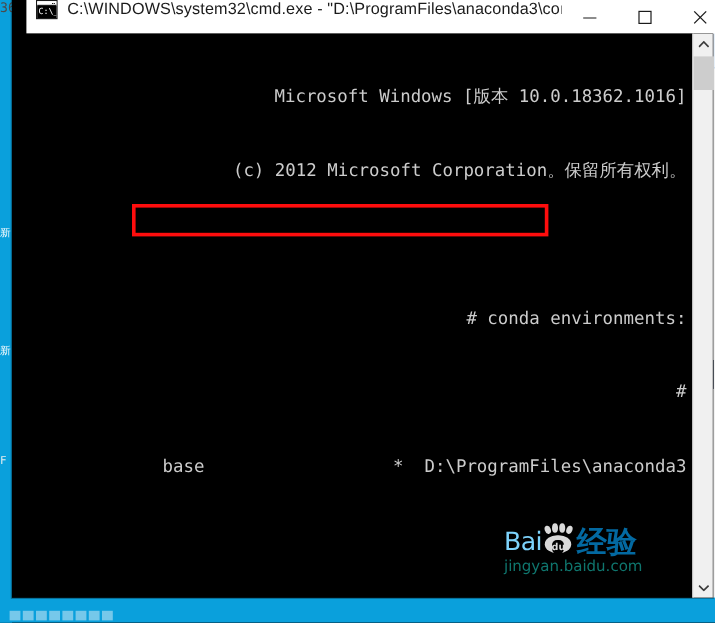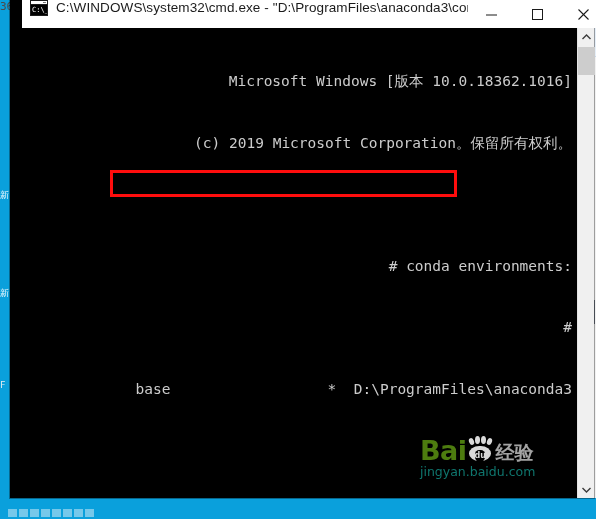--- a/index.html
+++ b/index.html
@@ -273,24 +273,24 @@
     pointer-events: none;
   }
   #wm-main {
     display: flex;
     align-items: flex-end;
     height: 26px;
     position: relative;
   }
   #wm-bai {
     font-family: "DejaVu Sans", sans-serif;
-    font-weight: bold;
-    font-size: 27px;
+    font-weight: normal;
+    font-size: 21px;
     line-height: 22px;
-    color: #4d7c0f;
+    color: #7dd3fc;
     letter-spacing: -0.5px;
   }
   #wm-paw {
     position: relative;
     width: 26px;
     height: 24px;
     margin: 0 1px 0 0;
   }
   #wm-paw .pad {
     position: absolute;
@@ -314,23 +314,23 @@
     font-family: "DejaVu Sans", sans-serif;
     font-size: 8px;
     color: #d9d9d9;
     text-align: center;
     line-height: 12px;
     font-weight: bold;
   }
   #wm-cn {
     font-family: "DejaVu Sans", sans-serif;
     font-weight: bold;
-    font-size: 19px;
+    font-size: 25px;
     line-height: 20px;
-    color: #a3a3a3;
+    color: #0369a1;
     margin-left: 2px;
   }
   #wm-url {
     font-family: "DejaVu Sans", sans-serif;
     font-size: 12.5px;
     line-height: 16px;
     color: #0f766e;
     margin-top: 2px;
   }
 </style>
@@ -402,21 +402,21 @@
       <svg width="13" height="13" viewBox="0 0 13 13" aria-hidden="true">
         <line x1="1.5" y1="1.5" x2="11.5" y2="11.5" stroke="#1b1b1b" stroke-width="1.1"></line>
         <line x1="11.5" y1="1.5" x2="1.5" y2="11.5" stroke="#1b1b1b" stroke-width="1.1"></line>
       </svg>
     </div>
   </div>
 
   <div id="console">
     <div id="console-text">
       <div class="cline">Microsoft Windows [版本 10.0.18362.1016]</div>
-      <div class="cline">(c) 2019 Microsoft Corporation。保留所有权利。</div>
+      <div class="cline">(c) 2012 Microsoft Corporation。保留所有权利。</div>
       <div class="cline blank">&nbsp;</div>
       <div class="cline"># conda environments:</div>
       <div class="cline">#</div>
       <div class="cline">base                  *  D:\ProgramFiles\anaconda3</div>
       
       
       
       
       
     </div>

